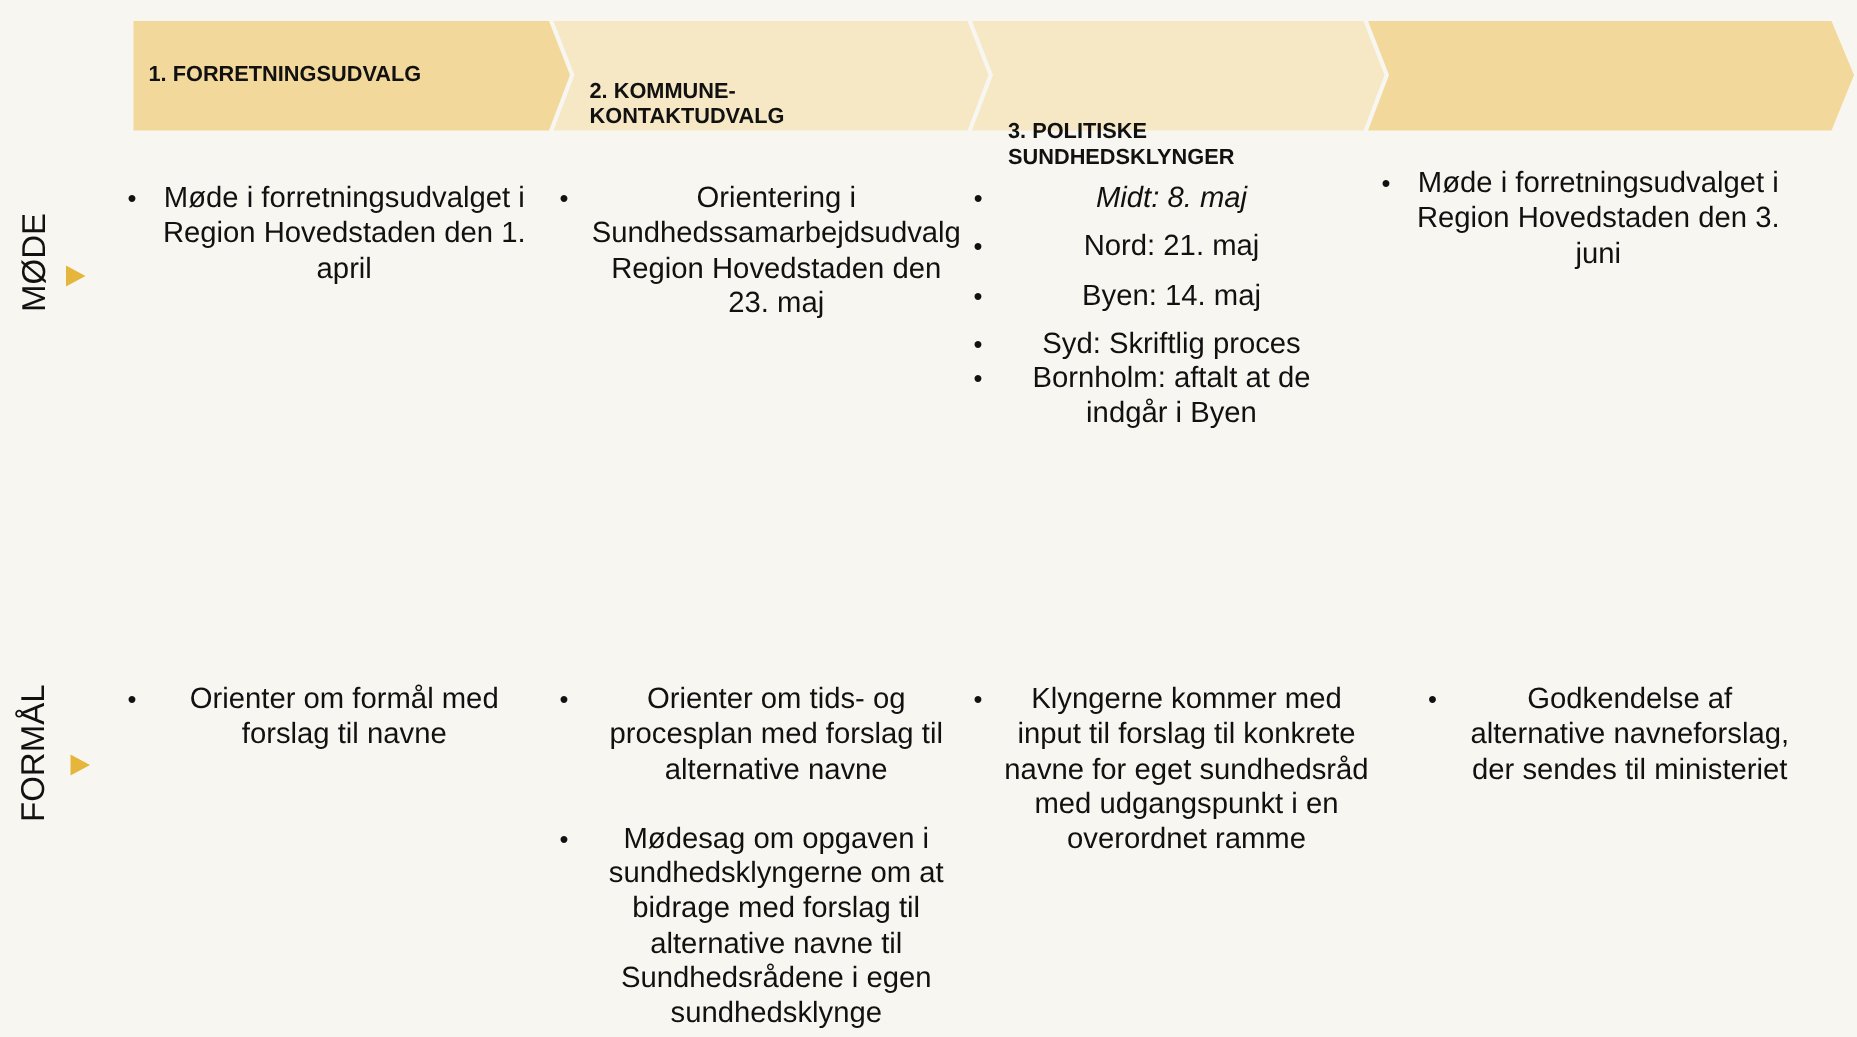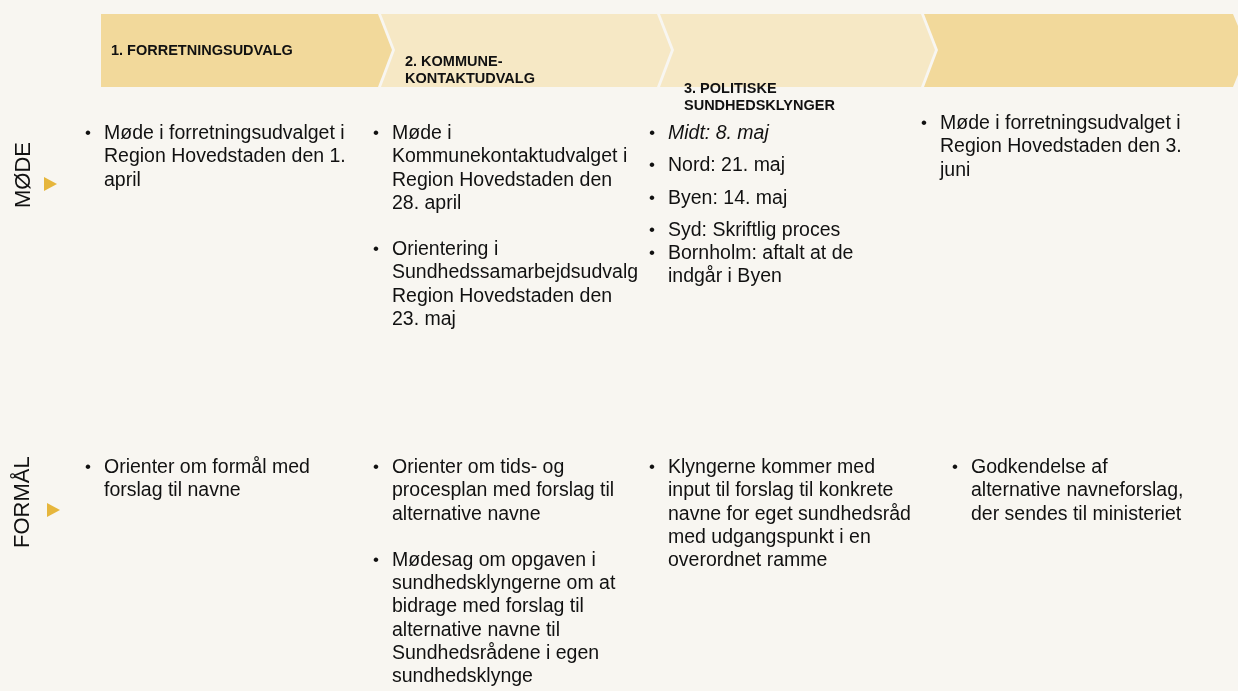--- a/index.html
+++ b/index.html
@@ -1,26 +1,26 @@
 <!DOCTYPE html>
 <html><head>
 <meta charset="utf-8">
 <style>
   html, body { margin:0; padding:0; }
   body { width:1238px; height:691px; background:#f8f6f1; position:relative; overflow:hidden;
          font-family:"Liberation Sans", sans-serif; color:#111; }
-  .chev-wrap { position:absolute; left:16px; top:0; width:1108px; height:100px;padding-left:25px; }
+  .chev-wrap { position:absolute; left:4px; top:0; width:1108px; height:100px;padding-left:25px; }
   .chev-wrap svg { position:absolute; left:0; top:0; }
   .chev-label { position:absolute; font-weight:bold; font-size:14.5px; line-height:17px; color:#111;
                 display:flex; align-items:center; height:73px; top:14px; text-transform:uppercase; }
   .row-label { position:absolute; font-size:22px; color:#111; transform:rotate(-90deg); transform-origin:center; white-space:nowrap; }
   .marker { position:absolute; width:0; height:0; border-top:7px solid transparent; border-bottom:7px solid transparent; border-left:13px solid #e6b63c; }
   .col { position:absolute; font-size:19.5px; line-height:23.3px; }
   ul { margin:0; padding:0; list-style:none; }
-  li { position:relative; padding-left:19px; }
+  li { position:relative; padding-left:19px;text-align:center; }
   li::before { content:"•"; position:absolute; left:0; top:0; font-size:17px; }
 </style>
 </head>
 <body>
 
 <div class="chev-wrap">
   <svg width="1238" height="100">
     <polygon points="85,14 362,14 376,50 362,87 85,87" fill="#f2d99b"></polygon>
     <polygon points="365,14 641,14 655,50 641,87 365,87 379,50" fill="#f6e8c5"></polygon>
     <polygon points="644,14 905,14 919,50 905,87 644,87 658,50" fill="#f6e8c5"></polygon>
@@ -49,21 +49,20 @@
 <div class="row-label" style="left:-18px; top:495px; width:80px; height:26px; text-align:center;">FORMÅL</div>
 <div class="marker" style="left:47px; top:503px;"></div>
 
 <div class="col" style="left:85px; top:121px; width:270px;">
   <ul>
       <li>Møde i forretningsudvalget i Region Hovedstaden den 1. april</li>
     </ul>
 </div>
 <div class="col" style="left:373px; top:121px; width:270px;">
   <ul>
-    <li style="margin-bottom:23px;">Møde i Kommunekontaktudvalget i Region Hovedstaden den 28. april</li>
     <li>Orientering i Sundhedssamarbejdsudvalg Region Hovedstaden den 23. maj</li>
   </ul>
 </div>
 <div class="col" style="left:649px; top:121px; width:245px;">
   <ul>
     <li style="margin-bottom:9px;font-style:italic;">Midt: 8. maj</li>
     <li style="margin-bottom:9px;">Nord: 21. maj</li>
     <li style="margin-bottom:9px;">Byen: 14. maj</li>
     <li>Syd: Skriftlig proces</li>
     <li style="margin-bottom:9px;">Bornholm: aftalt at de indgår i Byen</li>

